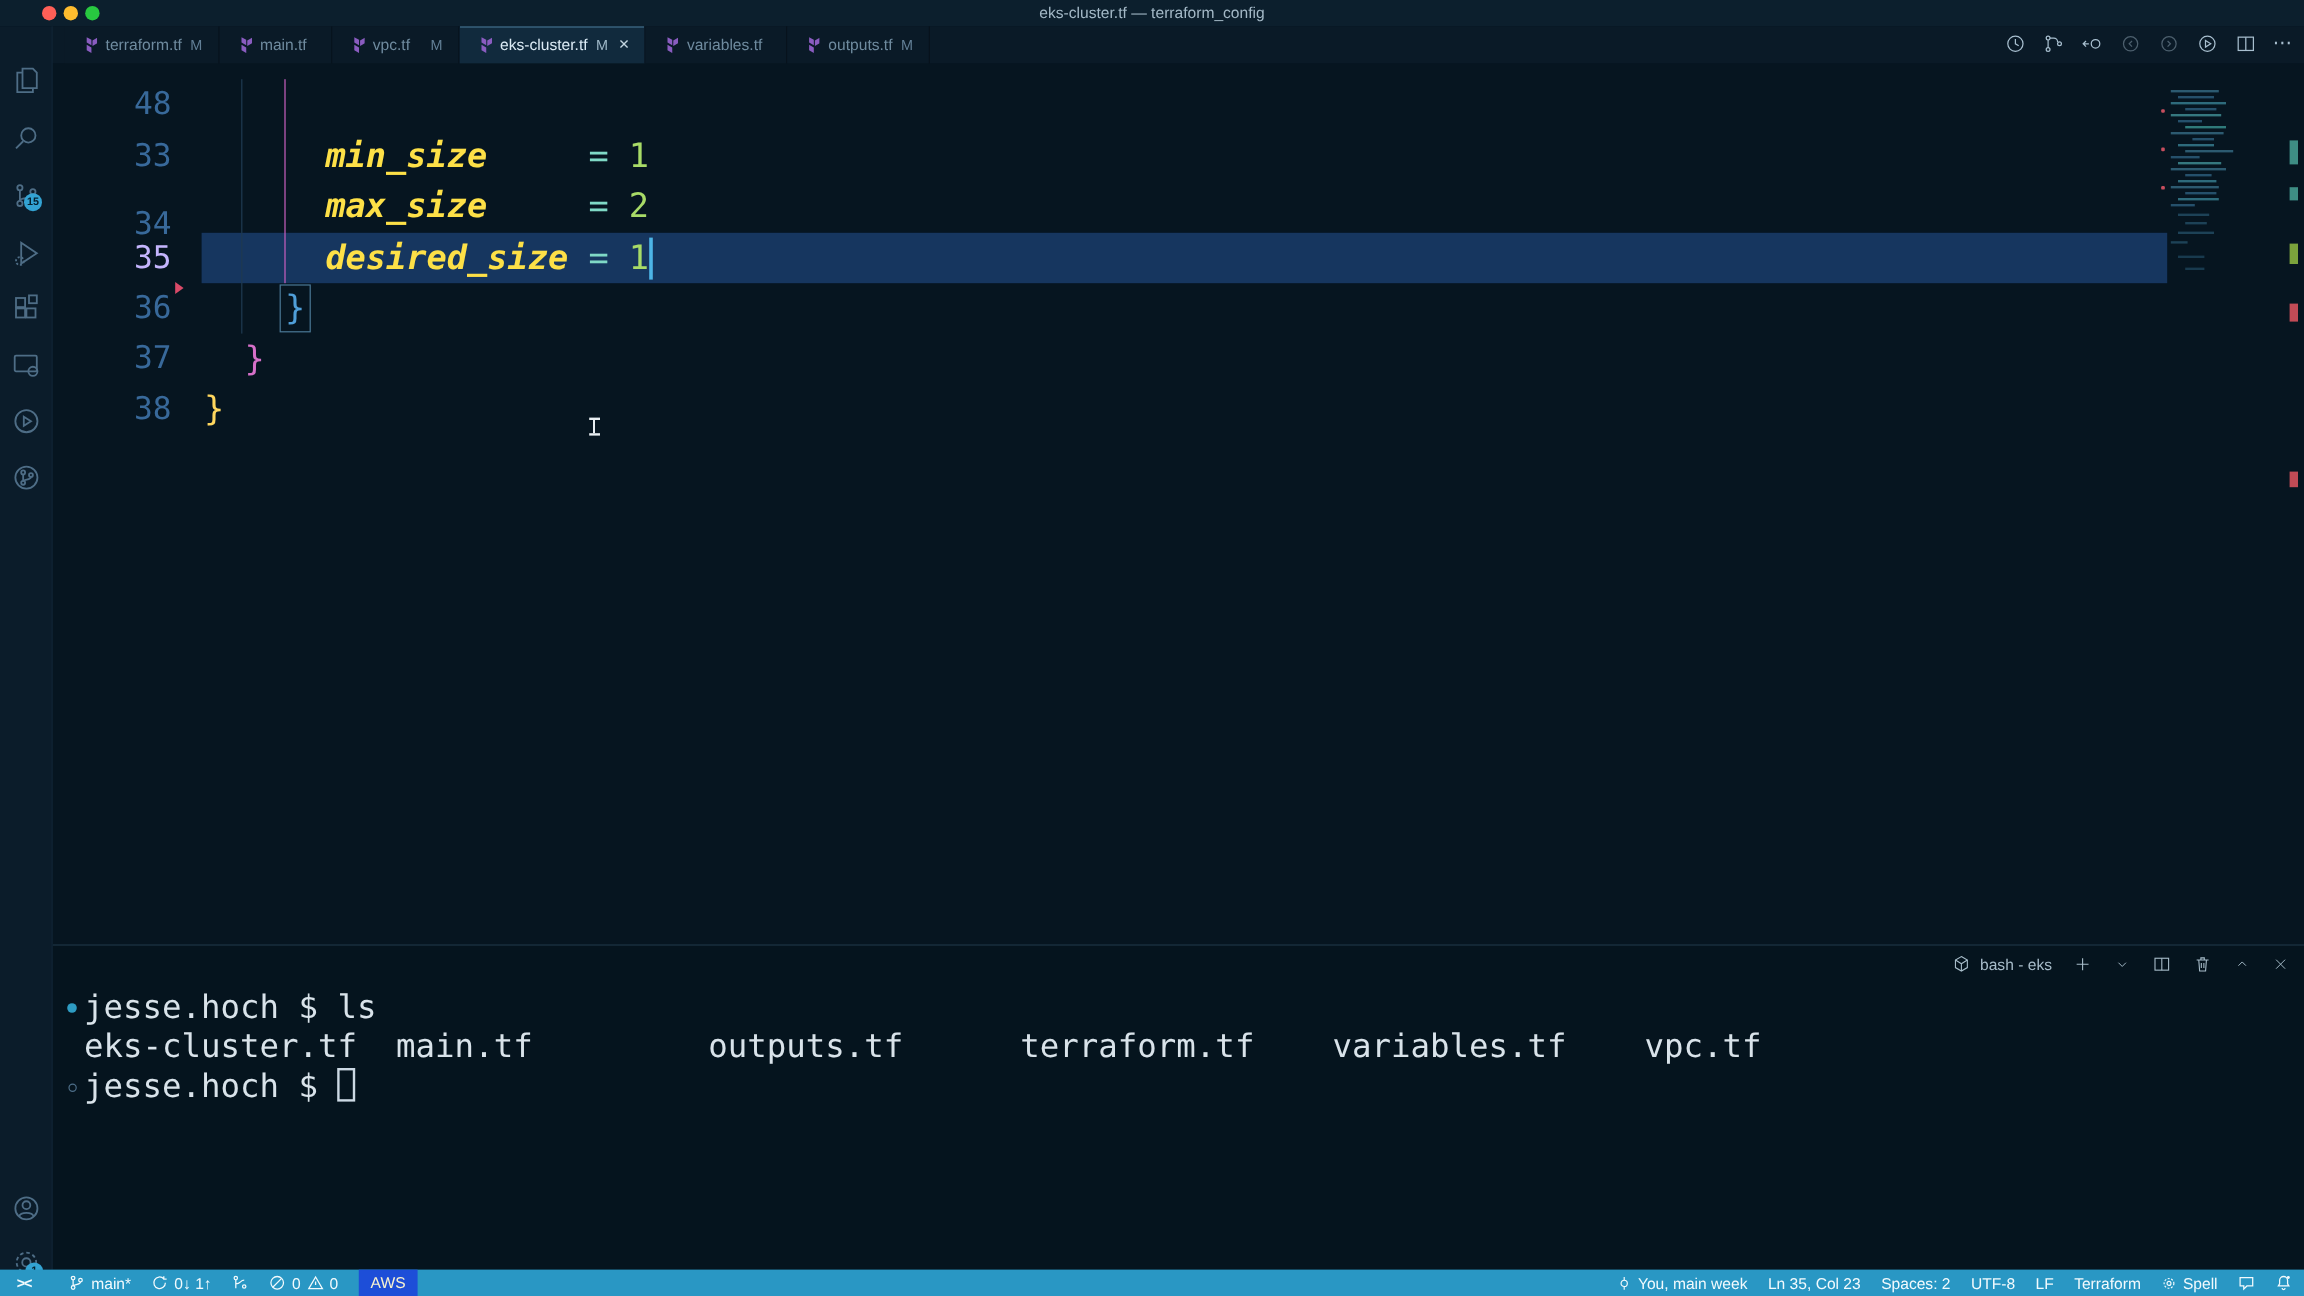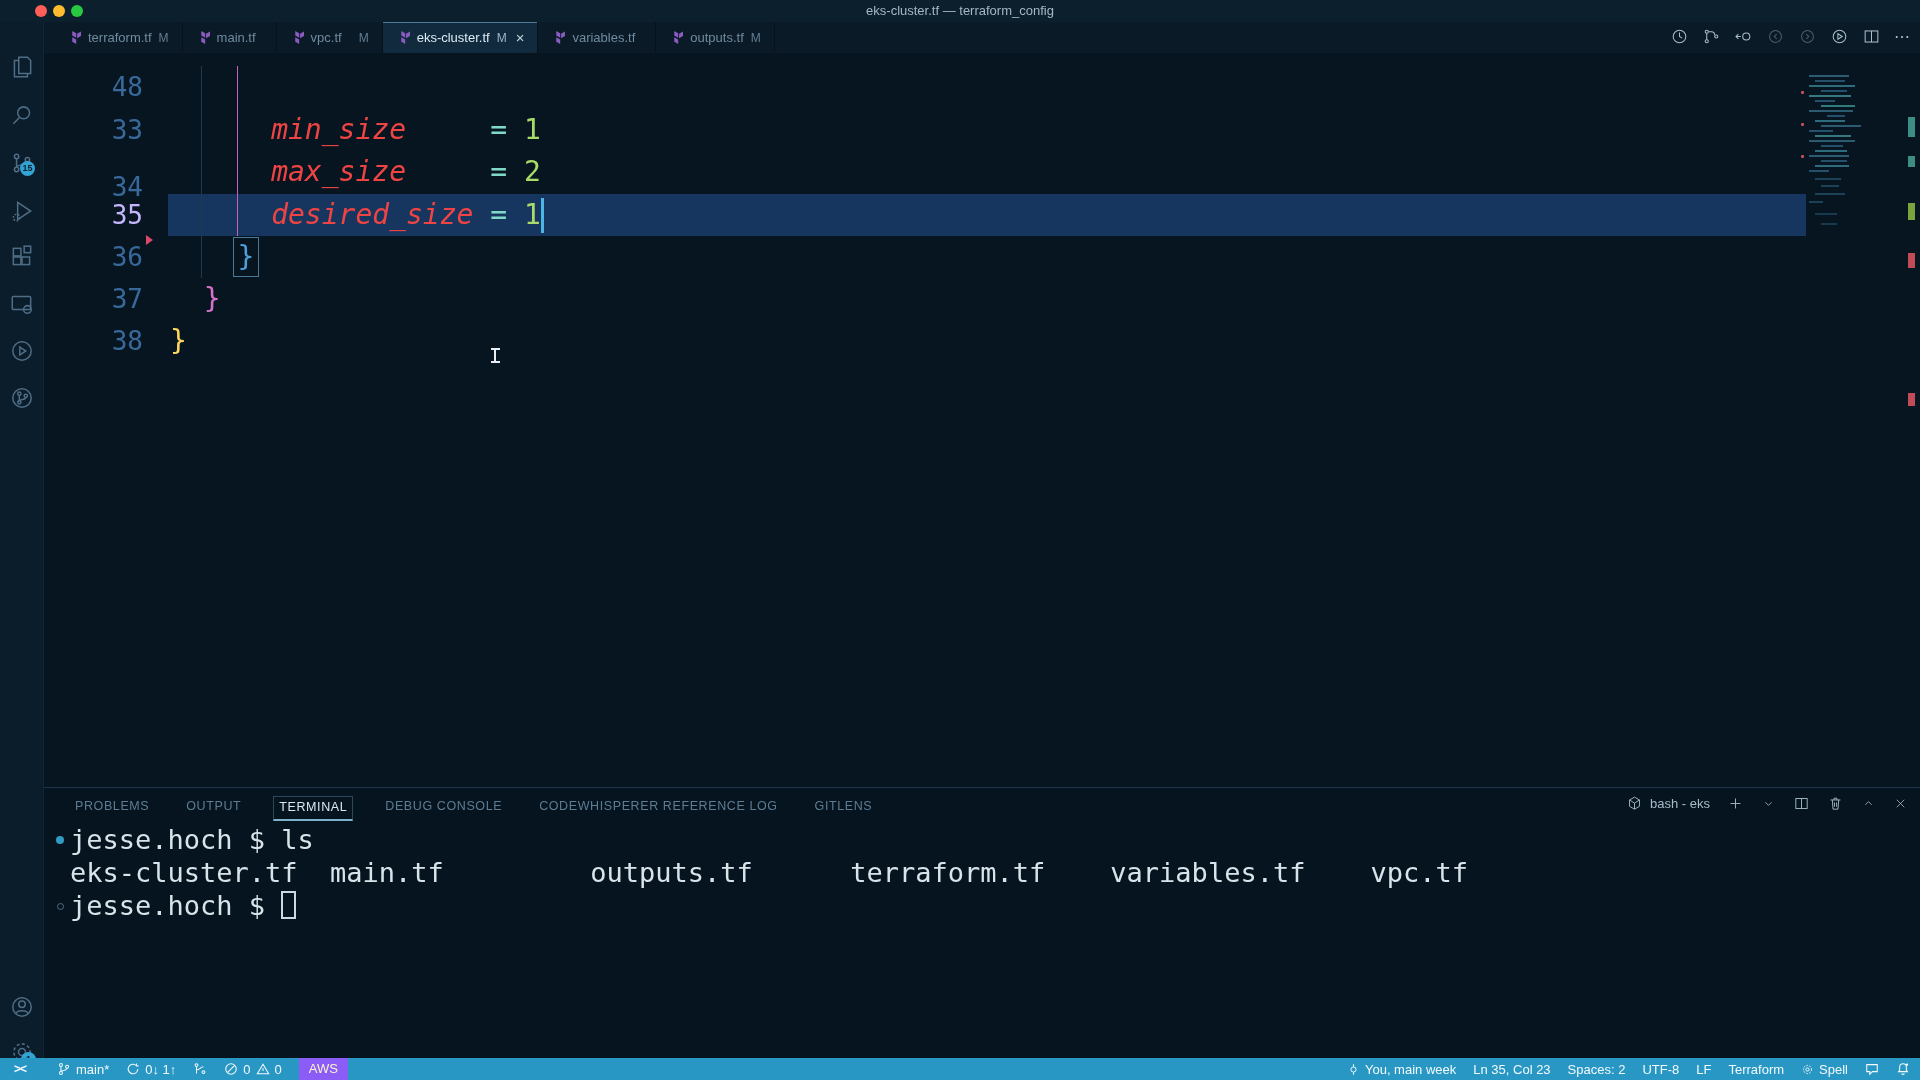--- a/index.html
+++ b/index.html
@@ -40,21 +40,21 @@
                 color:#62809a; }
   #breadcrumb .file { color:#93abc0; }
 
   
   #editor { left:44px; top:53px; width:1876px; height:734px; background:#061520; }
   .ln { position:absolute; left:0; width:99px; text-align:right; font-family:"DejaVu Sans Mono",monospace;
         font-size:26px; line-height:42px; color:#38699a; }
   .ln.active { color:#c4b5fd; }
   .crow { position:absolute; left:126px; font-family:"DejaVu Sans Mono",monospace; font-size:28px;
           line-height:42px; white-space:pre; color:#c3d5e0; }
-  .tok-name { font-style:italic; color:#ef4444; }
+  .tok-name { font-style:italic; color:#fde047;font-weight:bold; }
   .tok-op { color:#7fd9c6; }
   .tok-num { color:#a8db67; }
   .br-blue { color:#4f9ed8; }
   .br-pink { color:#d670c9; }
   .br-gold { color:#ffd75e; }
   #line-highlight { left:124px; top:141px; width:1638px; height:42px; background:#16365f; }
   .guide { width:1px; }
   #cursor { left:497px; top:145px; width:3px; height:35px; background:#4db5e6; }
   #blame { left:602px; top:141px; font-family:"DejaVu Sans Mono",monospace; font-size:28px;
            line-height:42px; color:#3d5a75; white-space:pre; }
@@ -94,21 +94,21 @@
                     border:1px solid #4d6e88; }
 
   
   #statusbar { left:0; top:1058px; width:1920px; height:22px; background:#2997c4; color:#f2fafd;
                display:flex; align-items:center; font-size:13px; }
   .sb-item { display:flex; align-items:center; gap:5px; white-space:nowrap; }
   .sb-left { display:flex; align-items:center; gap:17px; padding-left:14px; }
   .sb-right { margin-left:auto; display:flex; align-items:center; gap:17px; padding-right:10px; }
   #statusbar svg { stroke:#f2fafd; fill:none; stroke-width:1.2; }
   #sb-remote { font-weight:bold; font-size:12px; letter-spacing:-1px; margin-right:14px; }
-  #sb-aws { background:#8b5cf6; color:#f8f2d0; height:22px; line-height:22px; padding:0 10px; }
+  #sb-aws { background:#1d4ed8; color:#f8f2d0; height:22px; line-height:22px; padding:0 10px; }
 </style>
 </head>
 <body>
 
 <div class="abs" id="titlebar">
   <div class="abs light" style="left:35px;background:#ff5f57"></div>
   <div class="abs light" style="left:53px;background:#febc2e"></div>
   <div class="abs light" style="left:71px;background:#28c840"></div>
   <div class="abs" id="title-text">eks-cluster.tf — terraform_config</div>
 </div>
@@ -379,28 +379,20 @@
   <div class="ruler-mark" style="top:64px;height:20px;background:#3e8d84"></div>
   <div class="ruler-mark" style="top:103px;height:11px;background:#3e8d84"></div>
   <div class="ruler-mark" style="top:150px;height:17px;background:#7ba33c"></div>
   <div class="ruler-mark" style="top:200px;height:15px;background:#c14b56"></div>
   <div class="ruler-mark" style="top:340px;height:13px;background:#c14b56"></div>
 </div>
 
 <div class="abs" id="ibeam"></div>
 
 <div class="abs" id="panel">
-  <div id="panel-tabs">
-    <span class="ptab">PROBLEMS</span>
-    <span class="ptab">OUTPUT</span>
-    <span class="ptab active">TERMINAL</span>
-    <span class="ptab">DEBUG CONSOLE</span>
-    <span class="ptab">CODEWHISPERER REFERENCE LOG</span>
-    <span class="ptab">GITLENS</span>
-  </div>
   <div id="panel-right">
     <span class="term-title">
       <svg viewBox="0 0 24 24" width="17" height="17">
           <path d="M12 3l7 4v9l-7 4-7-4V7z"></path>
           <path d="M12 11.5L19 7M12 11.5L5 7M12 11.5V20"></path>
         </svg>
       <span>bash - eks</span>
     </span>
     <span>
         <svg viewBox="0 0 24 24" width="17" height="17">

